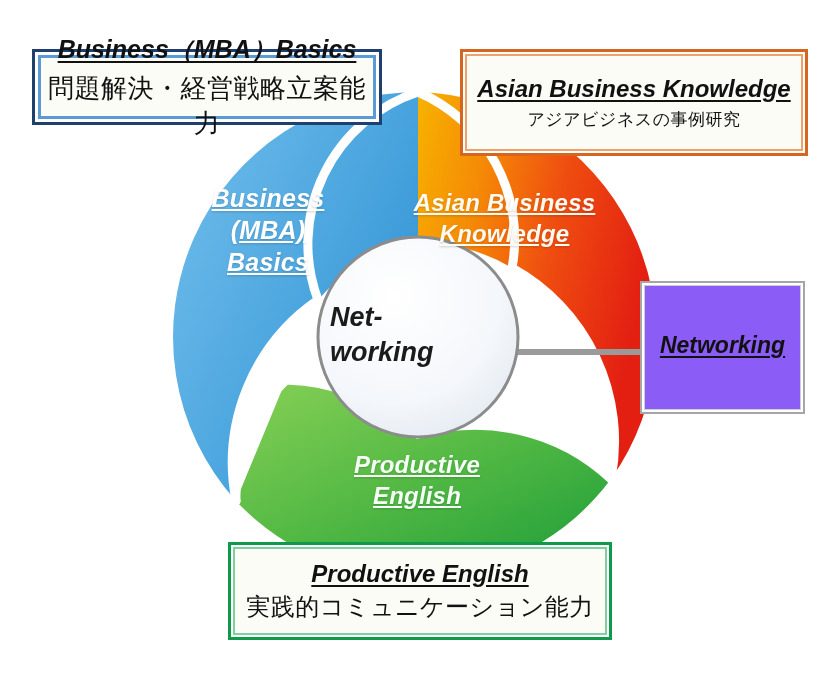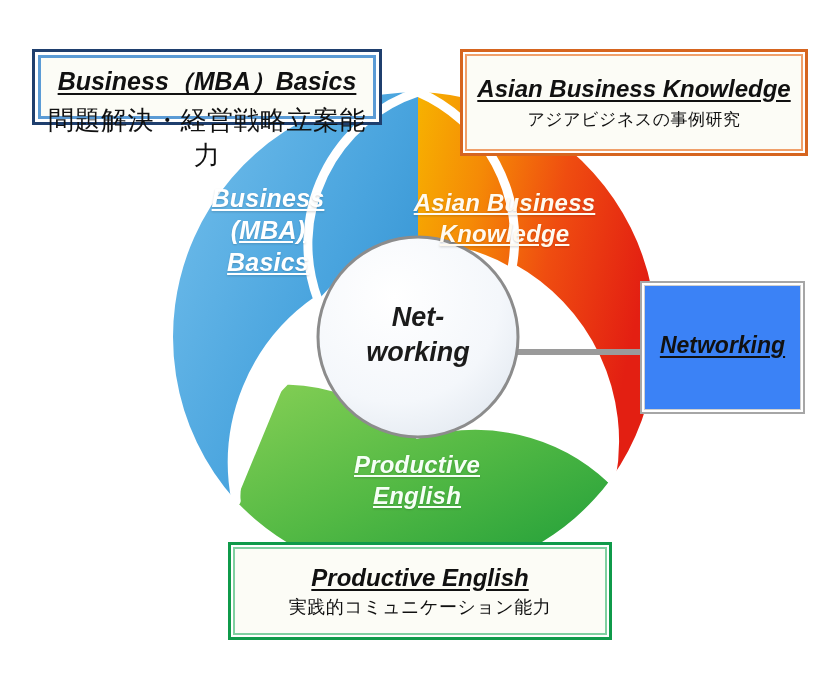--- a/index.html
+++ b/index.html
@@ -64,21 +64,21 @@
     font-size: 24px;
     color: #f6fff6;
   }
 
   
   #center-text {
     position: absolute;
     left: 330px;
     top: 300px;
     width: 176px;
-    text-align: center;
+    text-align: left;
     color: #1b1b1b;
     font-weight: bold;
     font-style: italic;
     font-size: 27px;
     line-height: 1.3;
     white-space: pre-line;
     pointer-events: none;
   }
 
   
@@ -108,21 +108,20 @@
 
   
   #box-business {
     left: 32px;
     top: 49px;
     width: 350px;
     height: 76px;
     border: 3px solid #1f3f6e;
     box-shadow: inset 0 0 0 3px #ffffff, inset 0 0 0 6px #5b9bd5;
     padding: 13px 10px;
-    justify-content: space-between;
   }
   #box-business .title { font-size: 25px; margin-bottom: 5px; }
   #box-business .sub   { font-size: 26px; letter-spacing: 0.5px; }
 
   
   #box-asian {
     left: 460px;
     top: 49px;
     width: 348px;
     height: 107px;
@@ -135,37 +134,37 @@
 
   
   #box-networking {
     left: 640px;
     top: 281px;
     width: 165px;
     height: 133px;
     border: 2px solid #a6a6a6;
     box-shadow: inset 0 0 0 2px #ffffff, inset 0 0 0 3px #cfcfcf;
     padding: 12px 4px;
-    background: #3b82f6;
+    background: #8b5cf6;
   }
   #box-networking .title { font-size: 23px; margin-bottom: 4px; }
   #box-networking .sub   { font-size: 23px; line-height: 1.22; }
 
   
   #box-productive {
     left: 228px;
     top: 542px;
     width: 384px;
     height: 98px;
     border: 3px solid #0f9a4a;
     box-shadow: inset 0 0 0 2px #ffffff, inset 0 0 0 4px #7fd0a0;
     padding: 2px 8px;
   }
   #box-productive .title { font-size: 24px; margin-bottom: 3px; }
-  #box-productive .sub   { font-size: 18px; letter-spacing: 0.5px; }
+  #box-productive .sub   { font-size: 24px; letter-spacing: 0.5px; }
 </style>
 </head>
 <body>
 
 <div id="canvas">
 
   <svg id="diagram" viewBox="0 0 840 692">
     <defs>
       <linearGradient id="gradBlue" x1="0" y1="0.15" x2="1" y2="0.9">
         <stop offset="0%" stop-color="#6fbcea"></stop>

